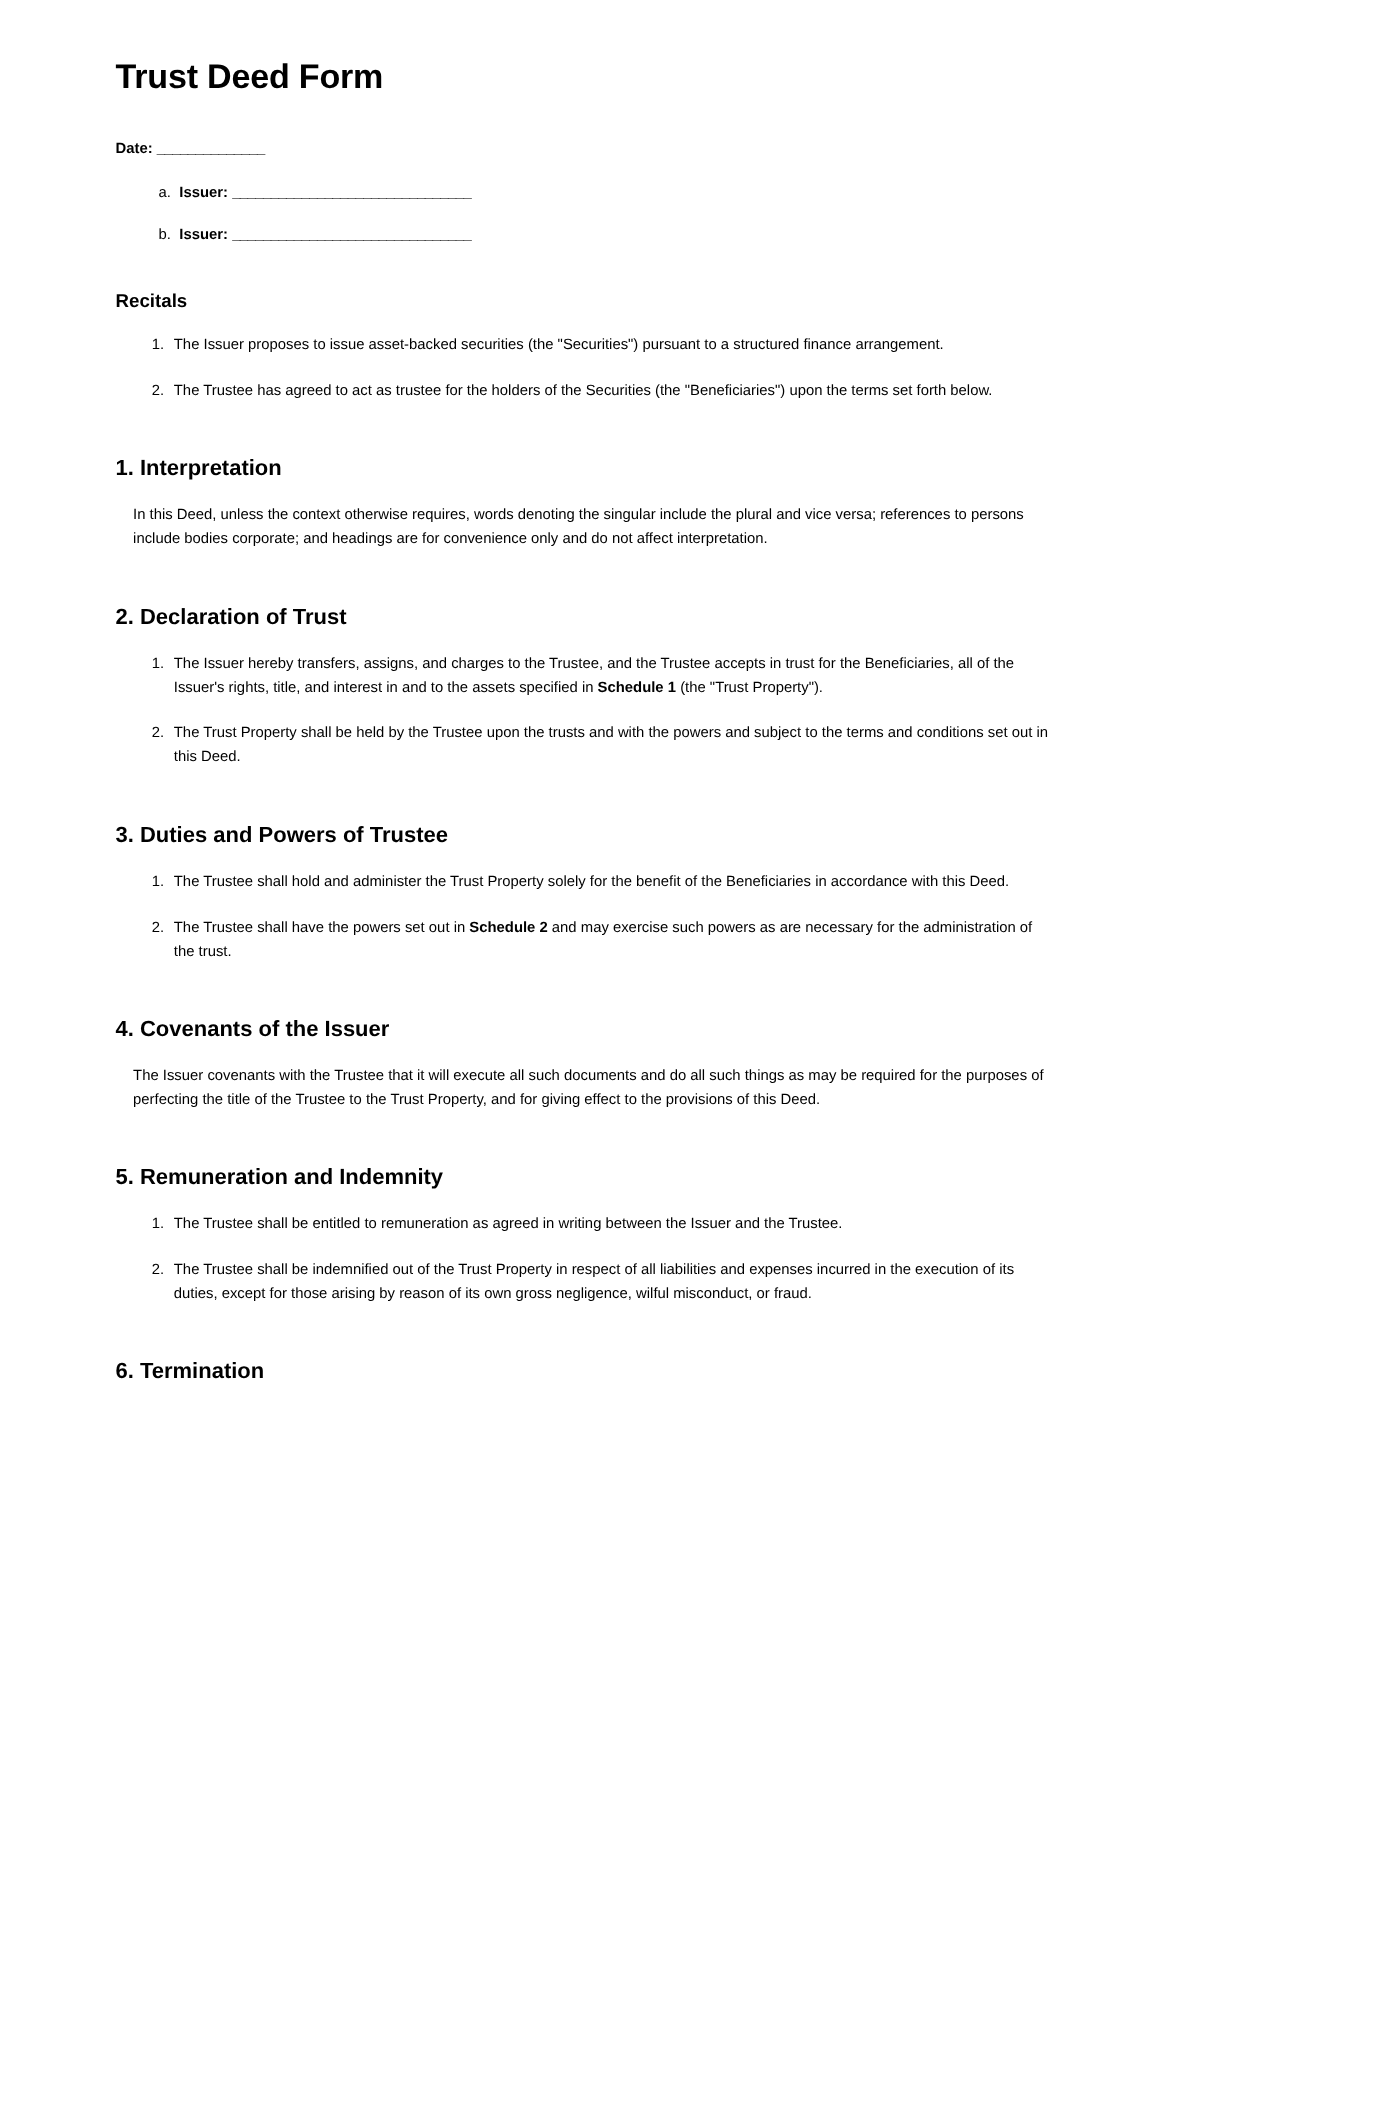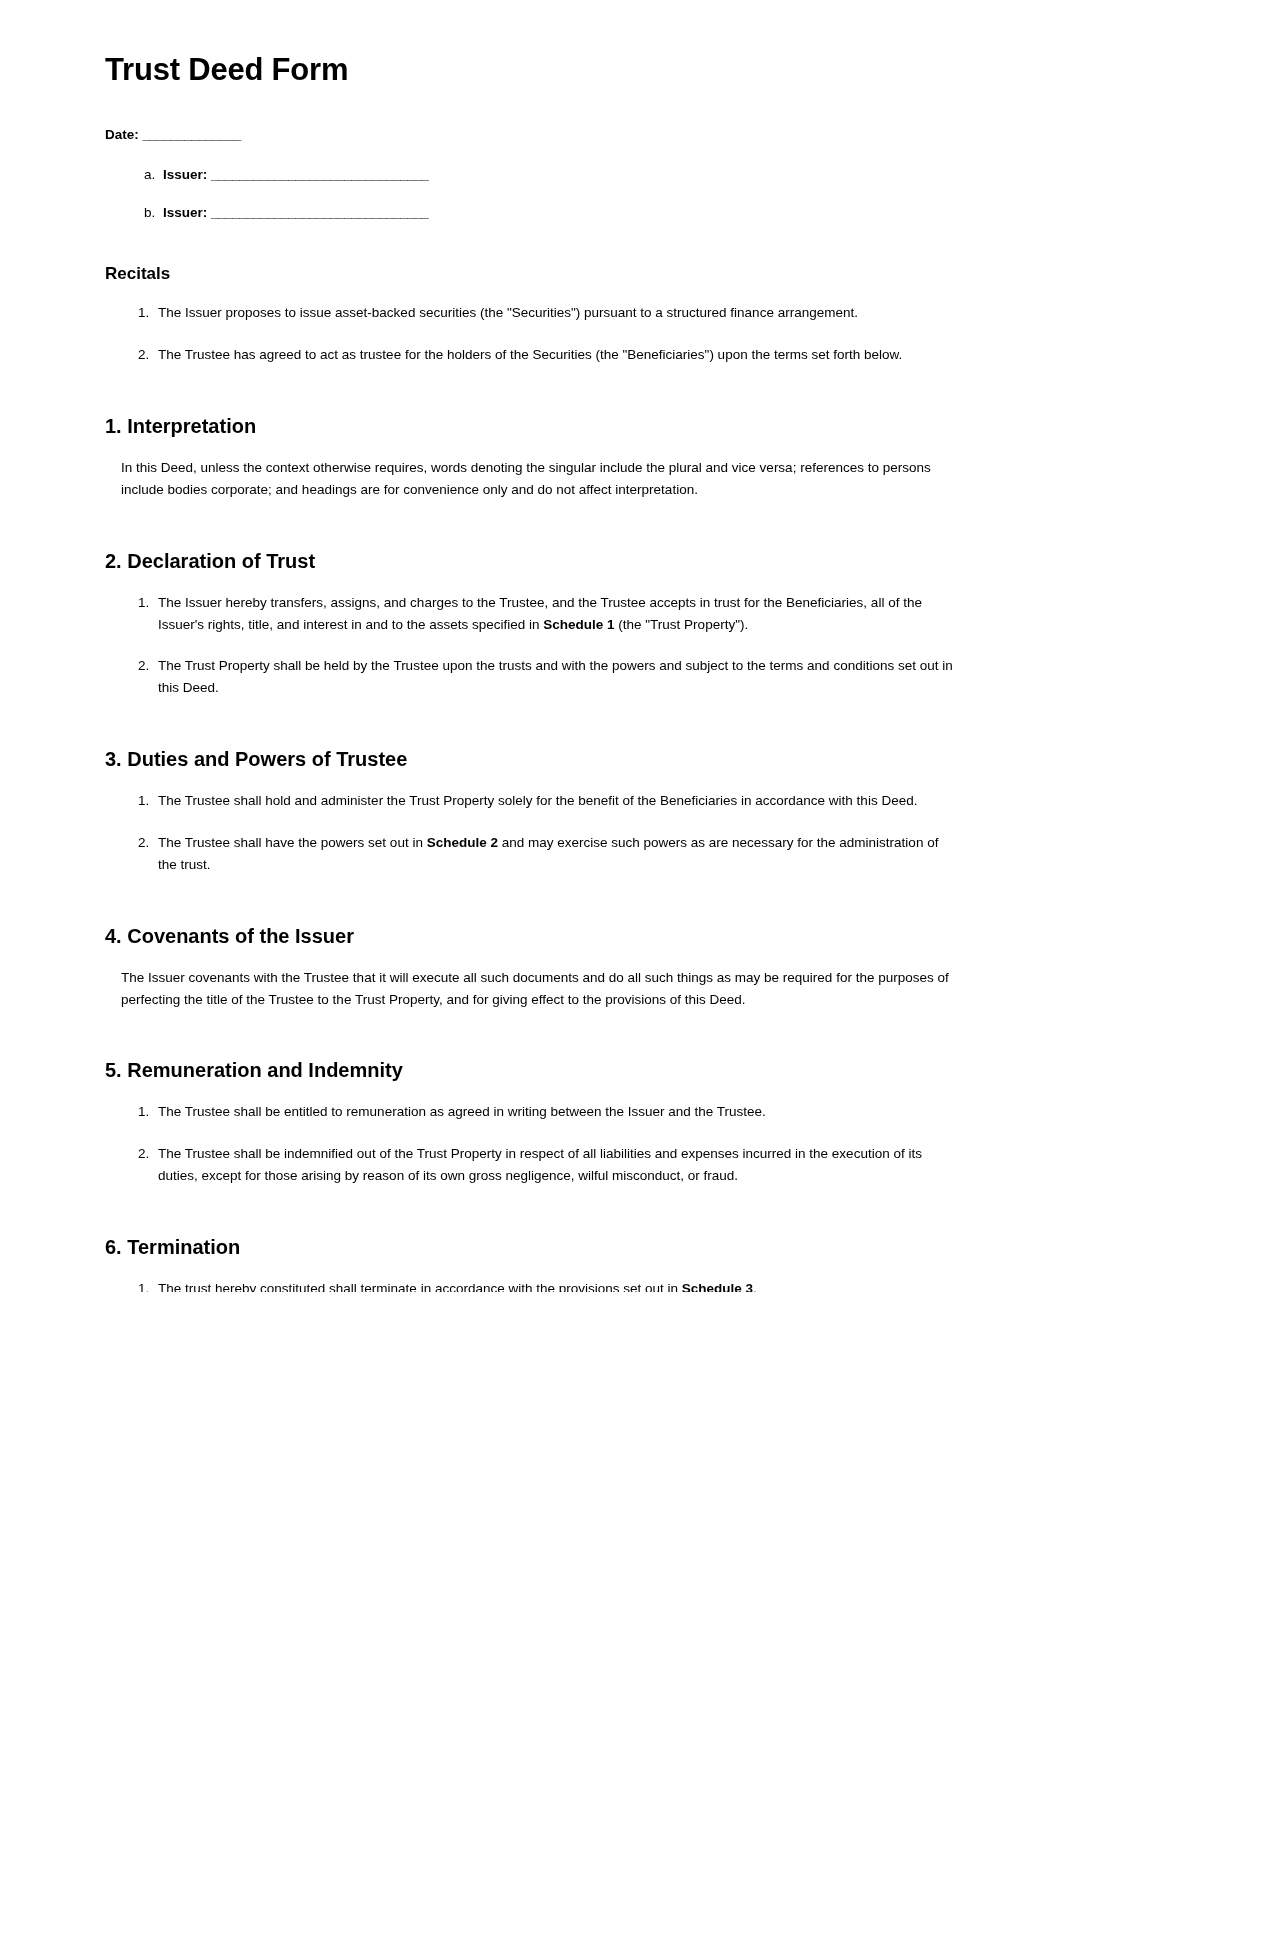--- a/index.html
+++ b/index.html
@@ -169,19 +169,16 @@
       <h3 class="section-heading">4. Covenants of the Issuer</h3>
       <p class="body-text">The Issuer covenants with the Trustee that it will execute all such documents and do all such things as may be required for the purposes of perfecting the title of the Trustee to the Trust Property, and for giving effect to the provisions of this Deed.</p>
 
       <h3 class="section-heading">5. Remuneration and Indemnity</h3>
       <ol class="num-list">
         <li><span>The Trustee shall be entitled to remuneration as agreed in writing between the Issuer and the Trustee.</span><span class="bold"></span><span></span></li>
         <li><span>The Trustee shall be indemnified out of the Trust Property in respect of all liabilities and expenses incurred in the execution of its duties, except for those arising by reason of its own gross negligence, wilful misconduct, or fraud.</span><span class="bold"></span><span></span></li>
       </ol>
 
       <h3 class="section-heading">6. Termination</h3>
-      <ol class="num-list">
-        <li><span>The trust hereby constituted shall terminate in accordance with the provisions set out in </span><span class="bold">Schedule 3</span><span>.</span></li>
-      </ol>
 
     </div>
   </div>
 </div>
 
 </body></html>

